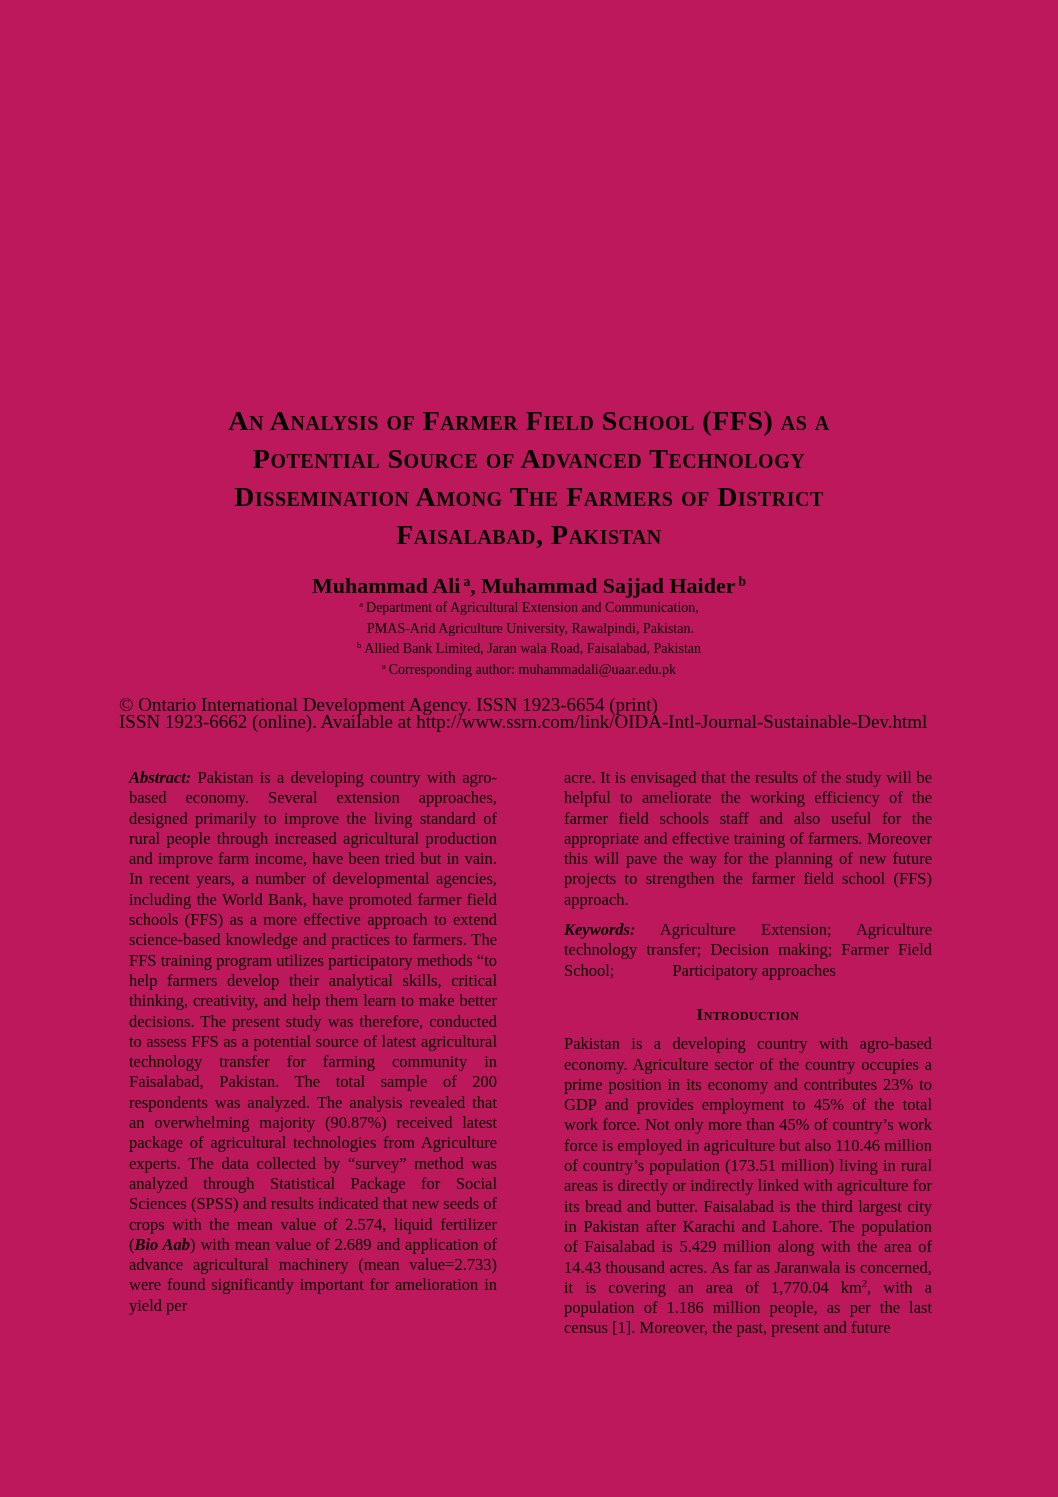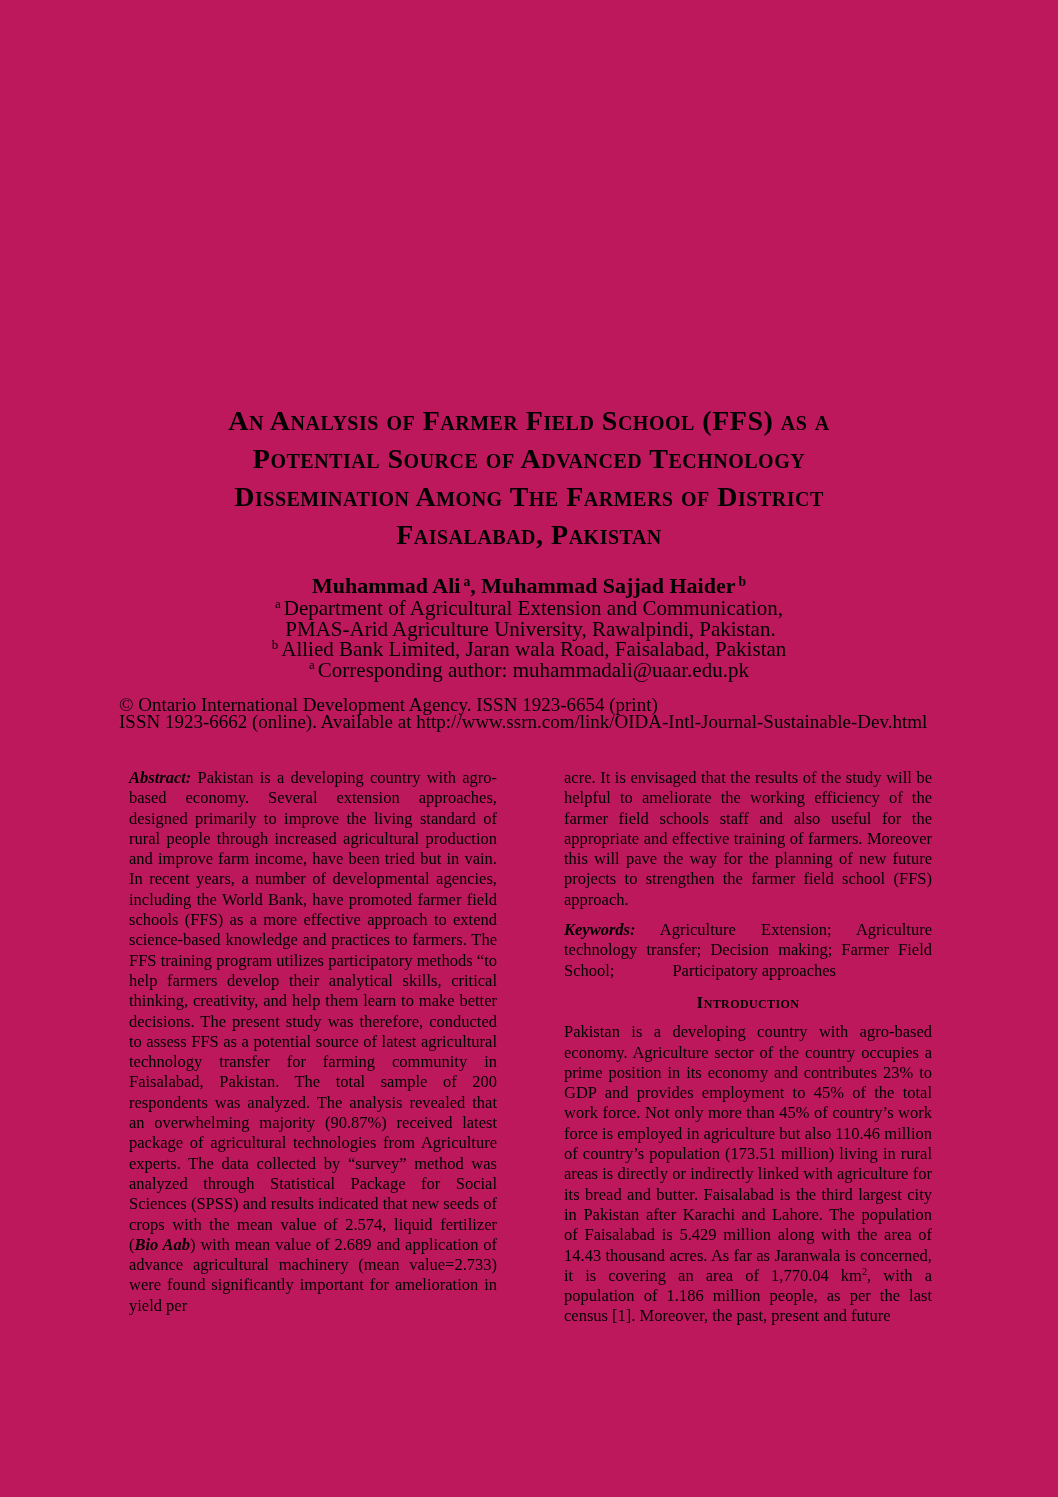--- a/index.html
+++ b/index.html
@@ -38,21 +38,21 @@
     font-weight: bold;
     font-size: 22px;
     line-height: 20px;
   }
   .affiliations {
     position: absolute;
     top: 598px;
     left: 119px;
     width: 820px;
     text-align: center;
-    font-size: 21px;
+    font-size: 14px;
     line-height: 20.5px;
   }
   .publisher {
     position: absolute;
     top: 696px;
     left: 119px;
     width: 820px;
     text-align: left;
     font-size: 19px;
     line-height: 17px;
@@ -74,21 +74,21 @@
     line-height: 20.3px;
     text-align: justify;
   }
   .col-left  { left: 121px; }
   .col-right { left: 556px; }
   .para { margin: 8px; }
   .para + .para { margin-top: 10px; }
   .bi { font-weight: bold; font-style: italic; }
   .kw-gap { display: inline-block; width: 58px; }
   .section-heading {
-    margin: 12px 0 9px 0;
+    margin: 24px 0 9px 0;
     text-align: center;
     font-size: 17px;
     font-weight: bold;
     font-variant: small-caps;
     letter-spacing: 0.4px;
   }
 </style>
 </head>
 <body>
 

